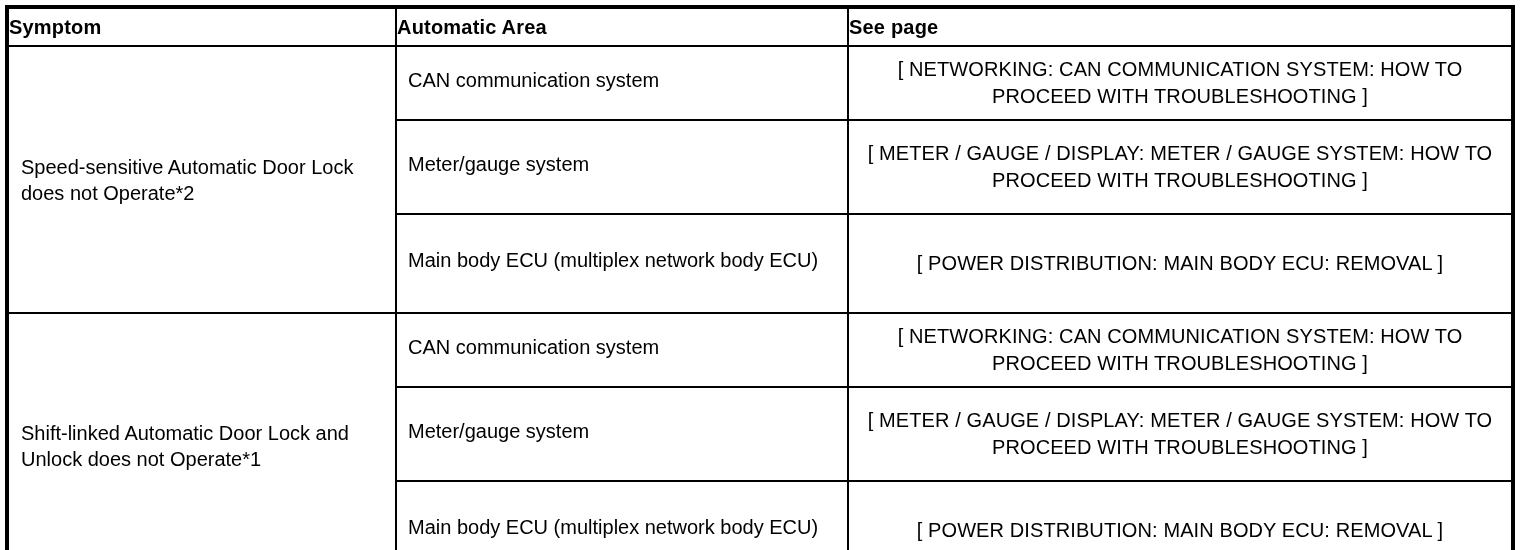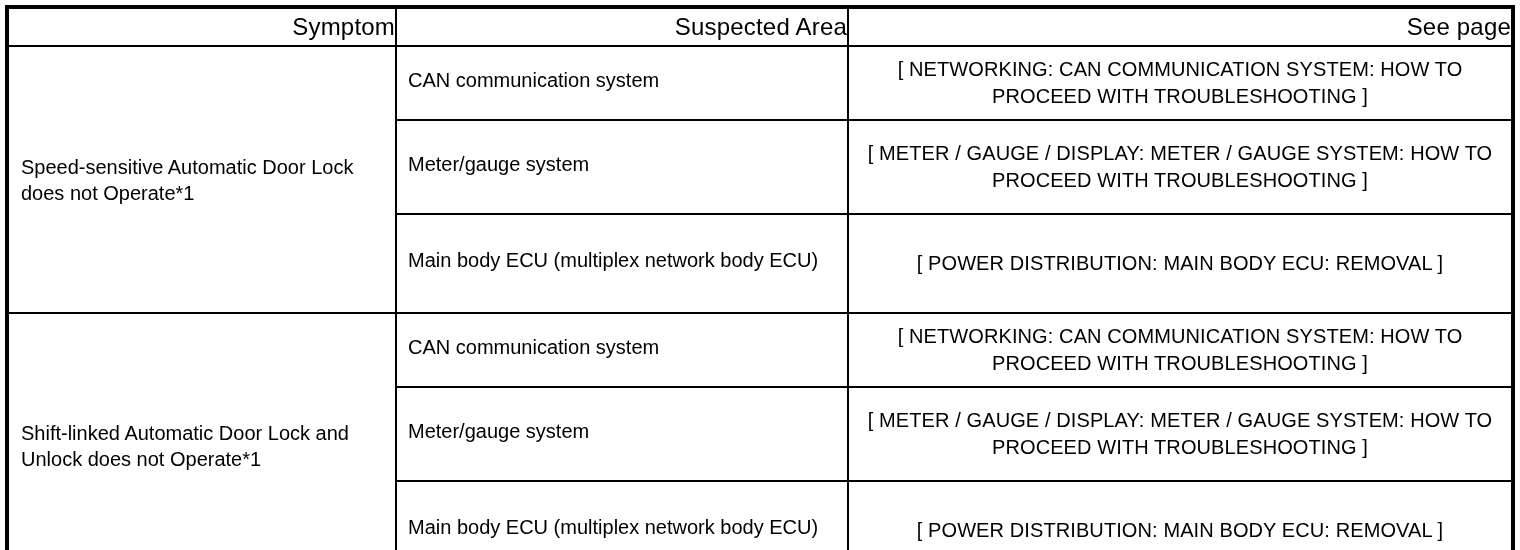--- a/index.html
+++ b/index.html
@@ -47,23 +47,23 @@
     vertical-align: middle;
     padding: 0;
   }
 
   col.c-symptom { width: 389px; }
   col.c-area    { width: 452px; }
   col.c-page    { width: 665px; }
 
   .hdr {
     height: 36px;
-    text-align: right;
-    font-weight: normal;
-    font-size: 24px;
+    text-align: left;
+    font-weight: bold;
+    font-size: 20px;
     line-height: 24px;
     letter-spacing: 0.2px;
   }
 
   .cell-symptom {
     text-align: left;
     font-weight: normal;
     font-size: 20px;
     line-height: 26px;
     padding: 4px 10px 4px 12px;
@@ -98,26 +98,26 @@
   <table class="dtc-table">
     <colgroup>
       <col class="c-symptom">
       <col class="c-area">
       <col class="c-page">
     </colgroup>
     <tbody>
 
       <tr>
         <td class="hdr">Symptom</td>
-        <td class="hdr">Suspected Area</td>
+        <td class="hdr">Automatic Area</td>
         <td class="hdr">See page</td>
       </tr>
 
       <tr class="row-can">
-        <td class="cell-symptom" rowspan="3">Speed-sensitive Automatic Door Lock does not Operate*1</td>
+        <td class="cell-symptom" rowspan="3">Speed-sensitive Automatic Door Lock does not Operate*2</td>
         <td class="cell-area">CAN communication system</td>
         <td class="cell-page">[ NETWORKING: CAN COMMUNICATION SYSTEM: HOW TO PROCEED WITH TROUBLESHOOTING ]</td>
       </tr>
       <tr class="row-meter">
         <td class="cell-area">Meter/gauge system</td>
         <td class="cell-page">[ METER / GAUGE / DISPLAY: METER / GAUGE SYSTEM: HOW TO PROCEED WITH TROUBLESHOOTING ]</td>
       </tr>
       <tr class="row-ecu">
         <td class="cell-area">Main body ECU (multiplex network body ECU)</td>
         <td class="cell-page">[ POWER DISTRIBUTION: MAIN BODY ECU: REMOVAL ]</td>

